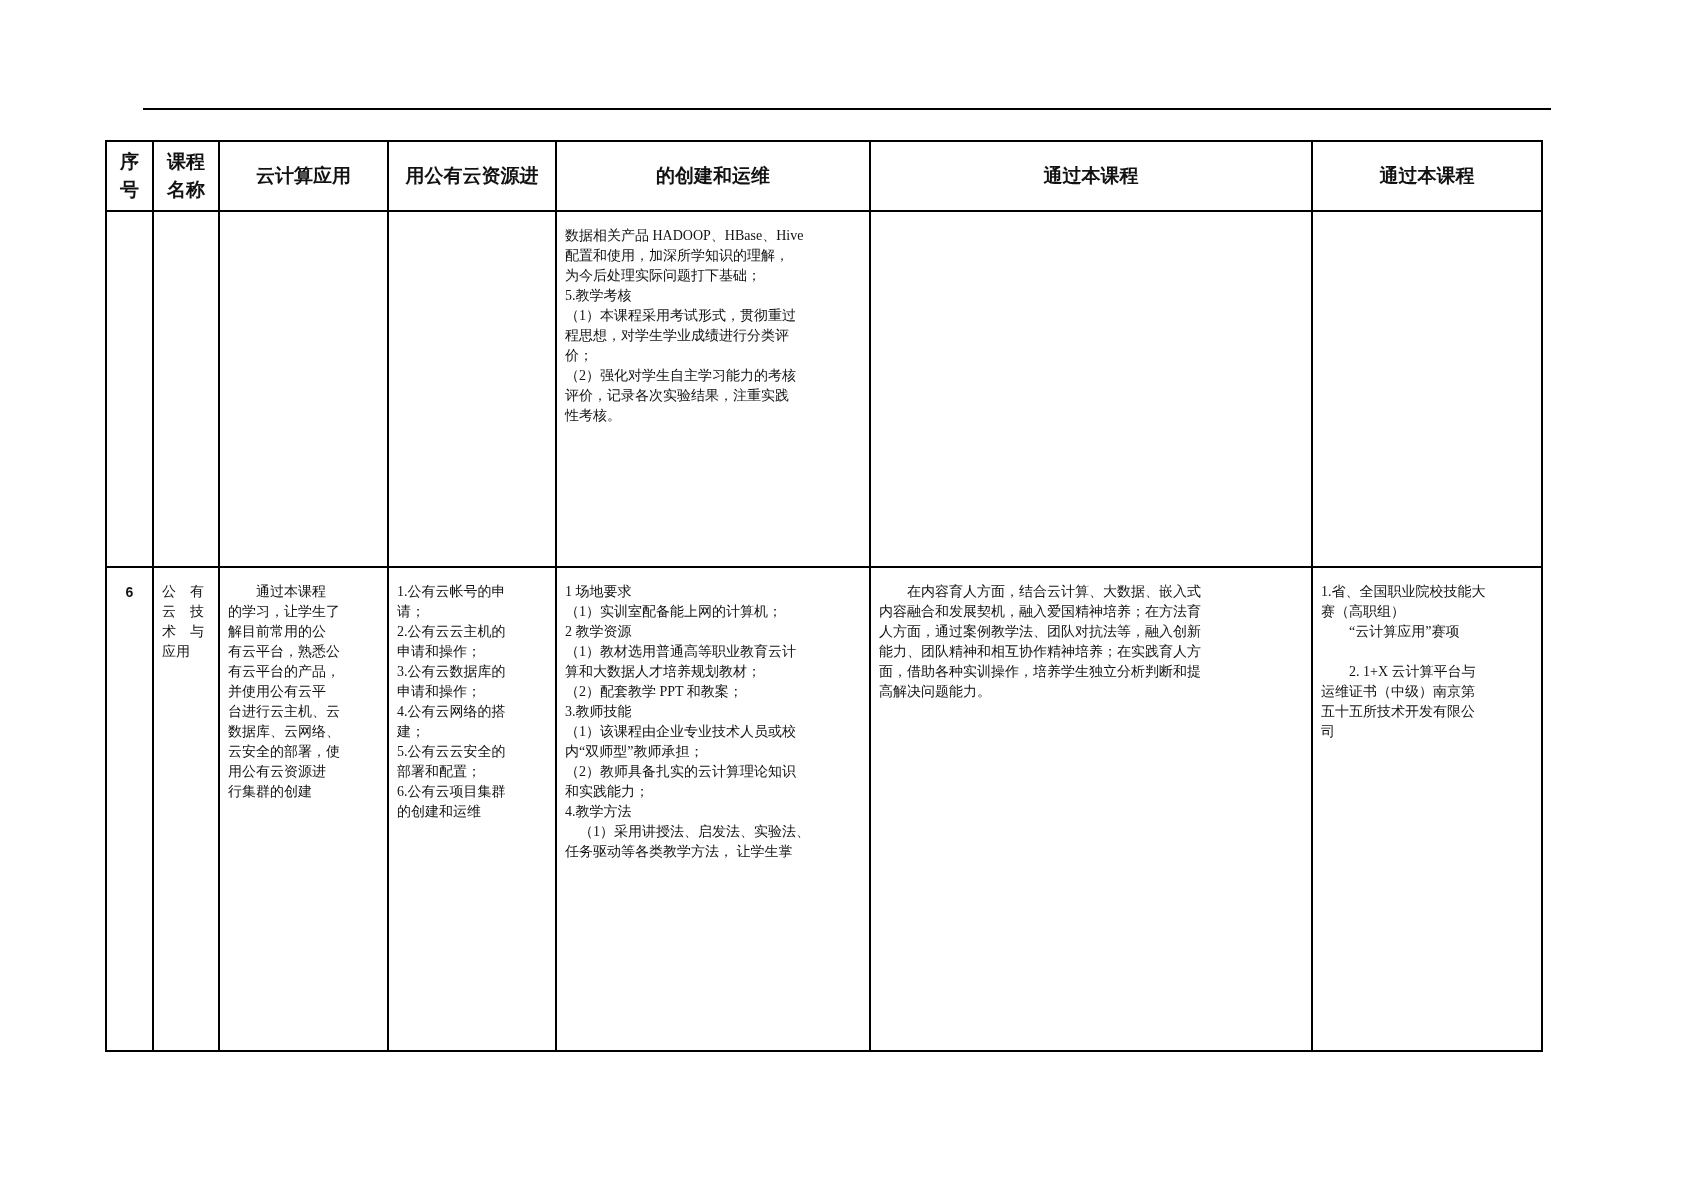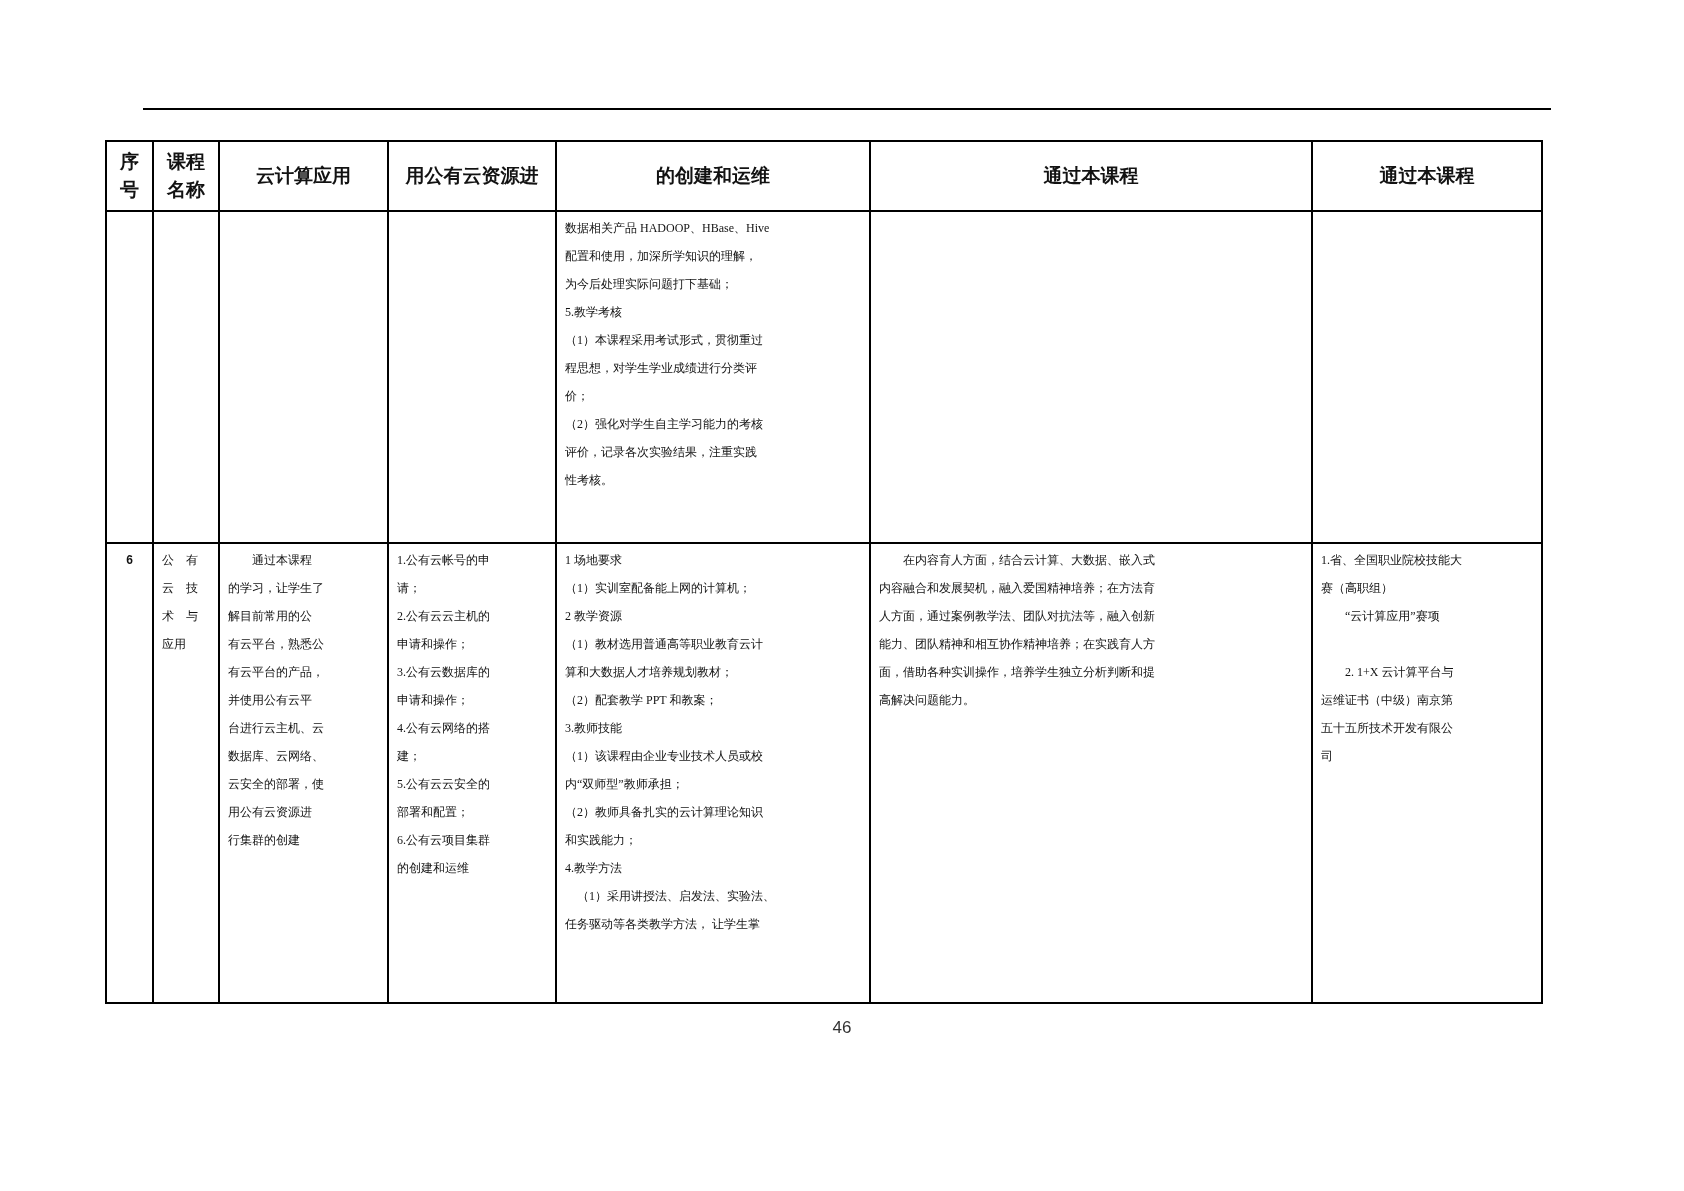--- a/index.html
+++ b/index.html
@@ -18,26 +18,26 @@
   table.curriculum{
     position:absolute;left:105px;top:140px;
     width:1436px;
     border-collapse:collapse;
     table-layout:fixed;
   }
   table.curriculum th,
   table.curriculum td{
     border:2px solid #000;
     vertical-align:top;
-    font-size:12px;
-    line-height:28px;
+    font-size:14px;
+    line-height:20px;
     white-space:pre-line;
     word-break:keep-all;
     overflow:hidden;
-    padding:2px 8px;
+    padding:14px 8px;
   }
   table.curriculum th{
     font-family:"Liberation Sans","DejaVu Sans",sans-serif;
     font-weight:bold;
     font-size:19px;
     line-height:28px;
     text-align:center;
     vertical-align:middle;
     height:64px;
     padding:2px 4px;
@@ -161,14 +161,13 @@
 　　“云计算应用”赛项
 
 　　2. 1+X 云计算平台与
 运维证书（中级）南京第
 五十五所技术开发有限公
 司</td>
       </tr>
     </tbody>
   </table>
 
-  <div class="page-number">46</div>
 </div>
 
 </body></html>

